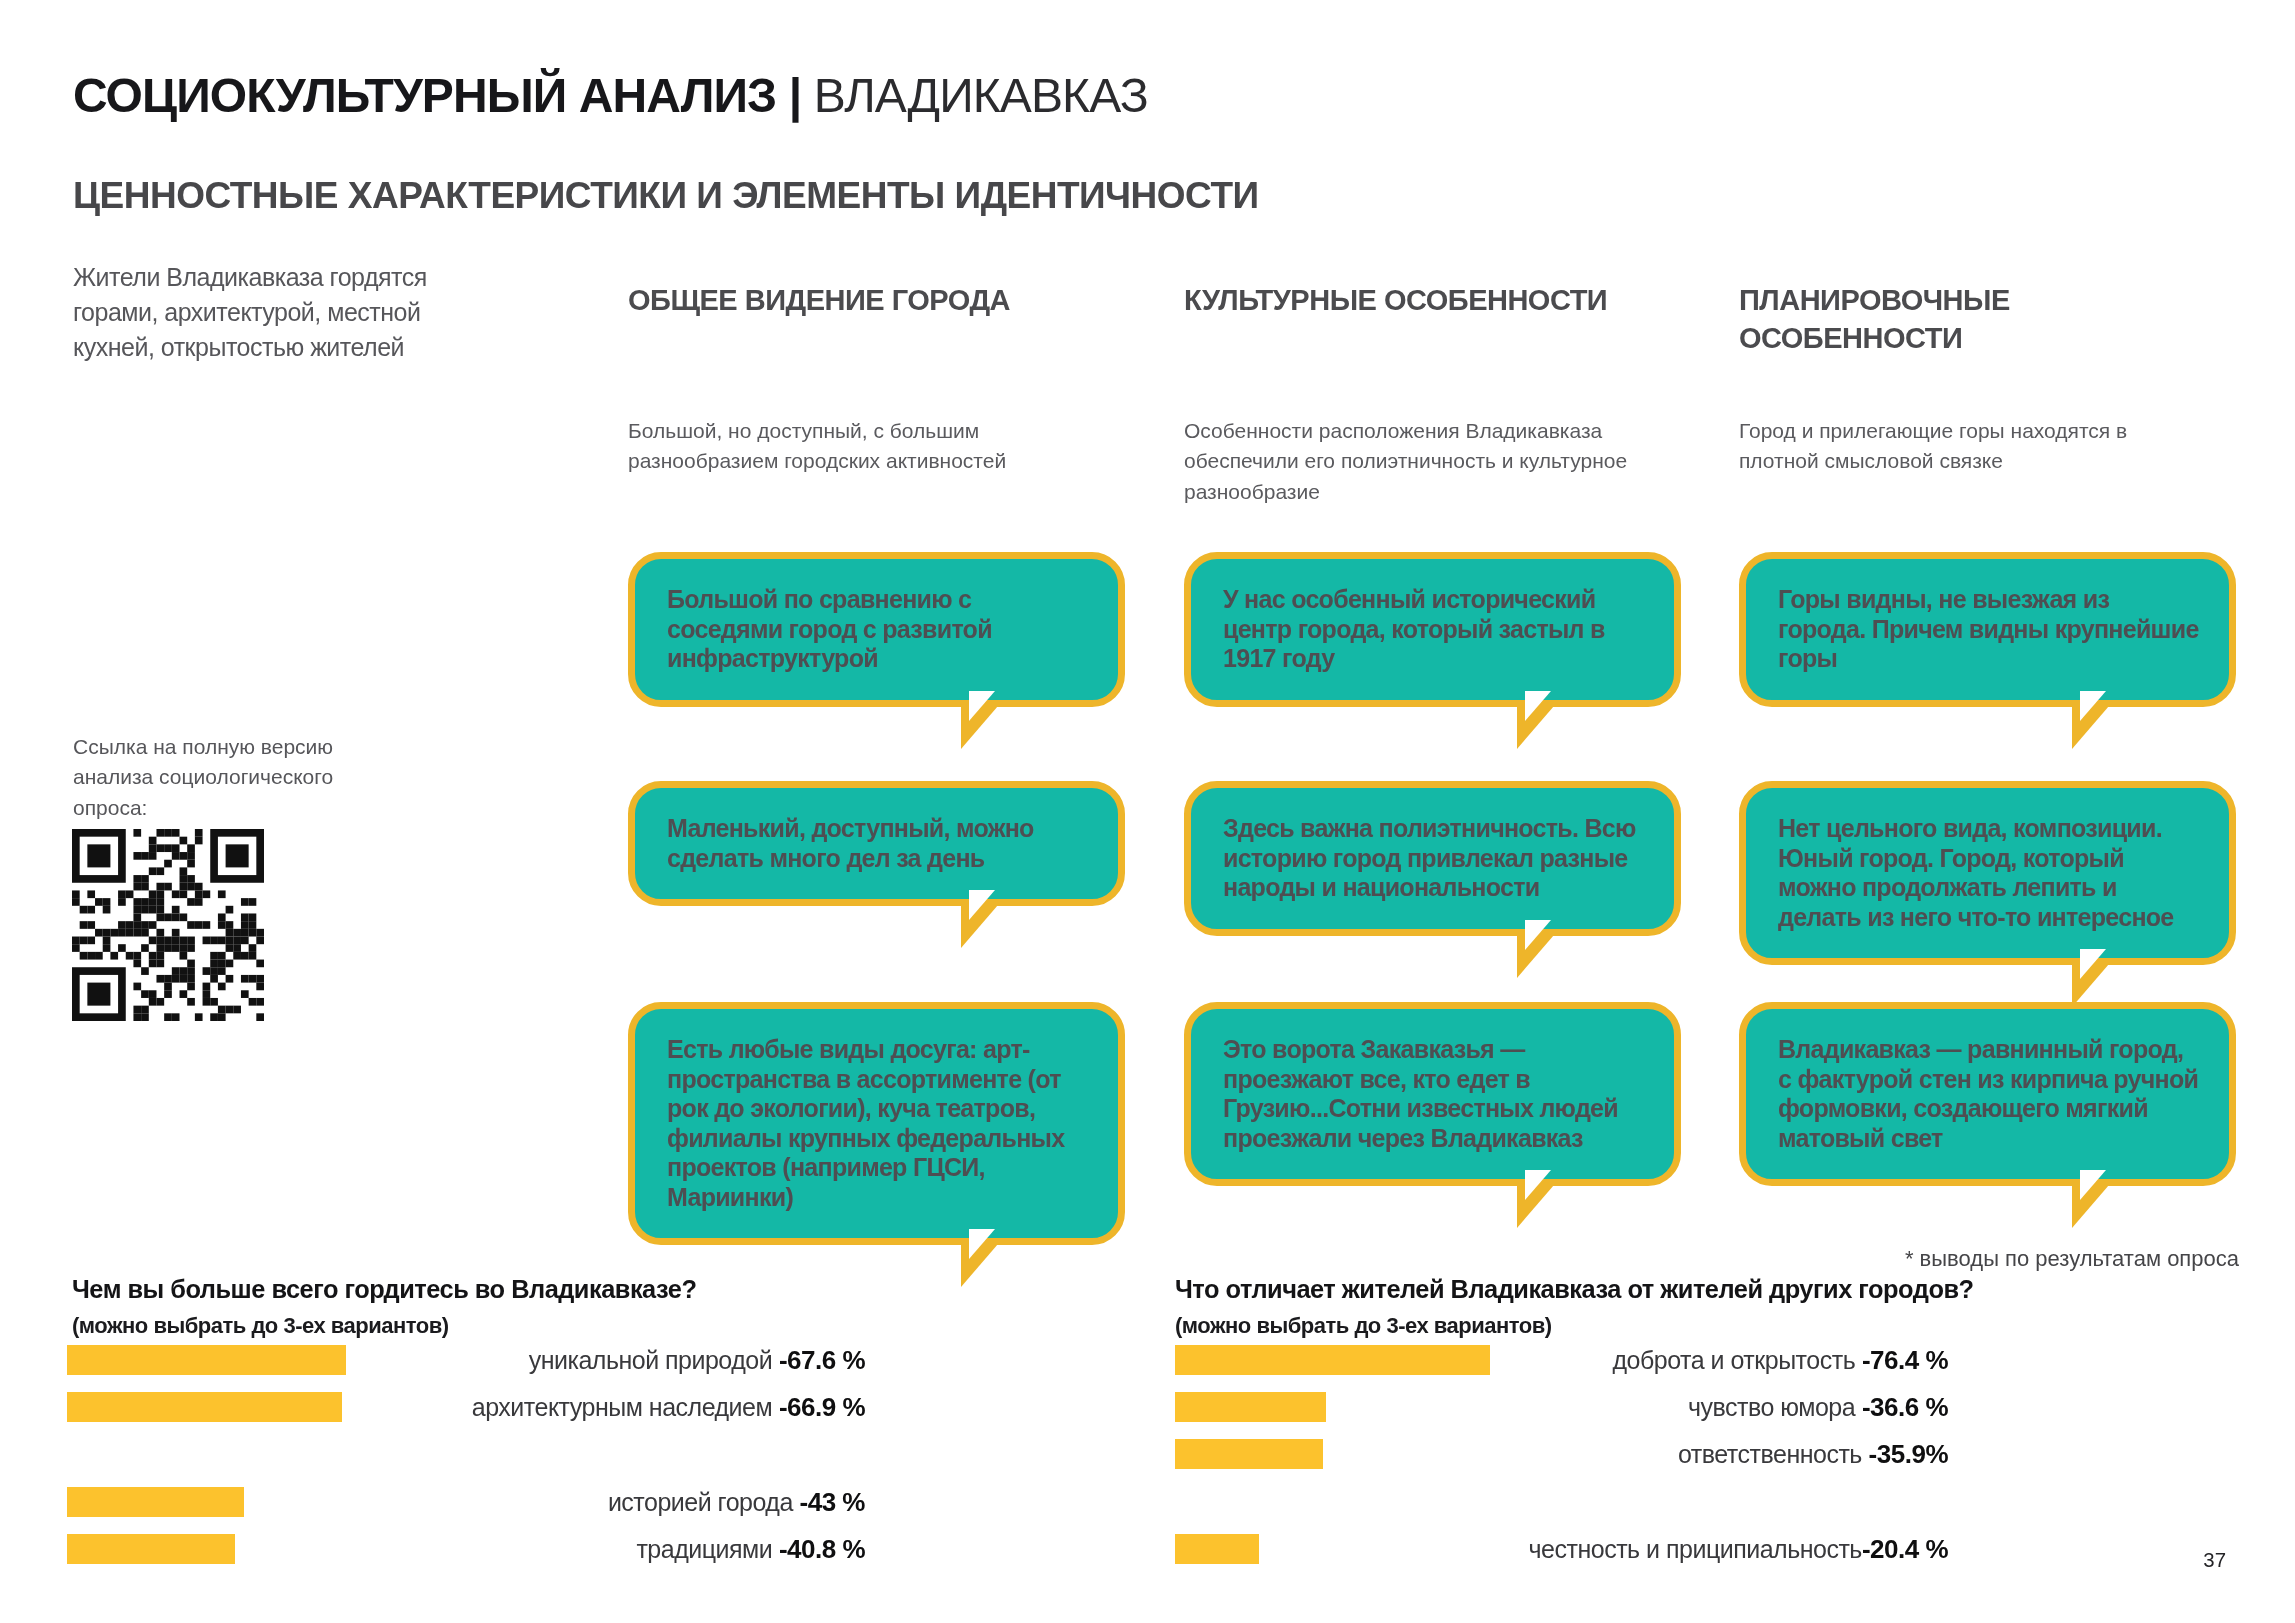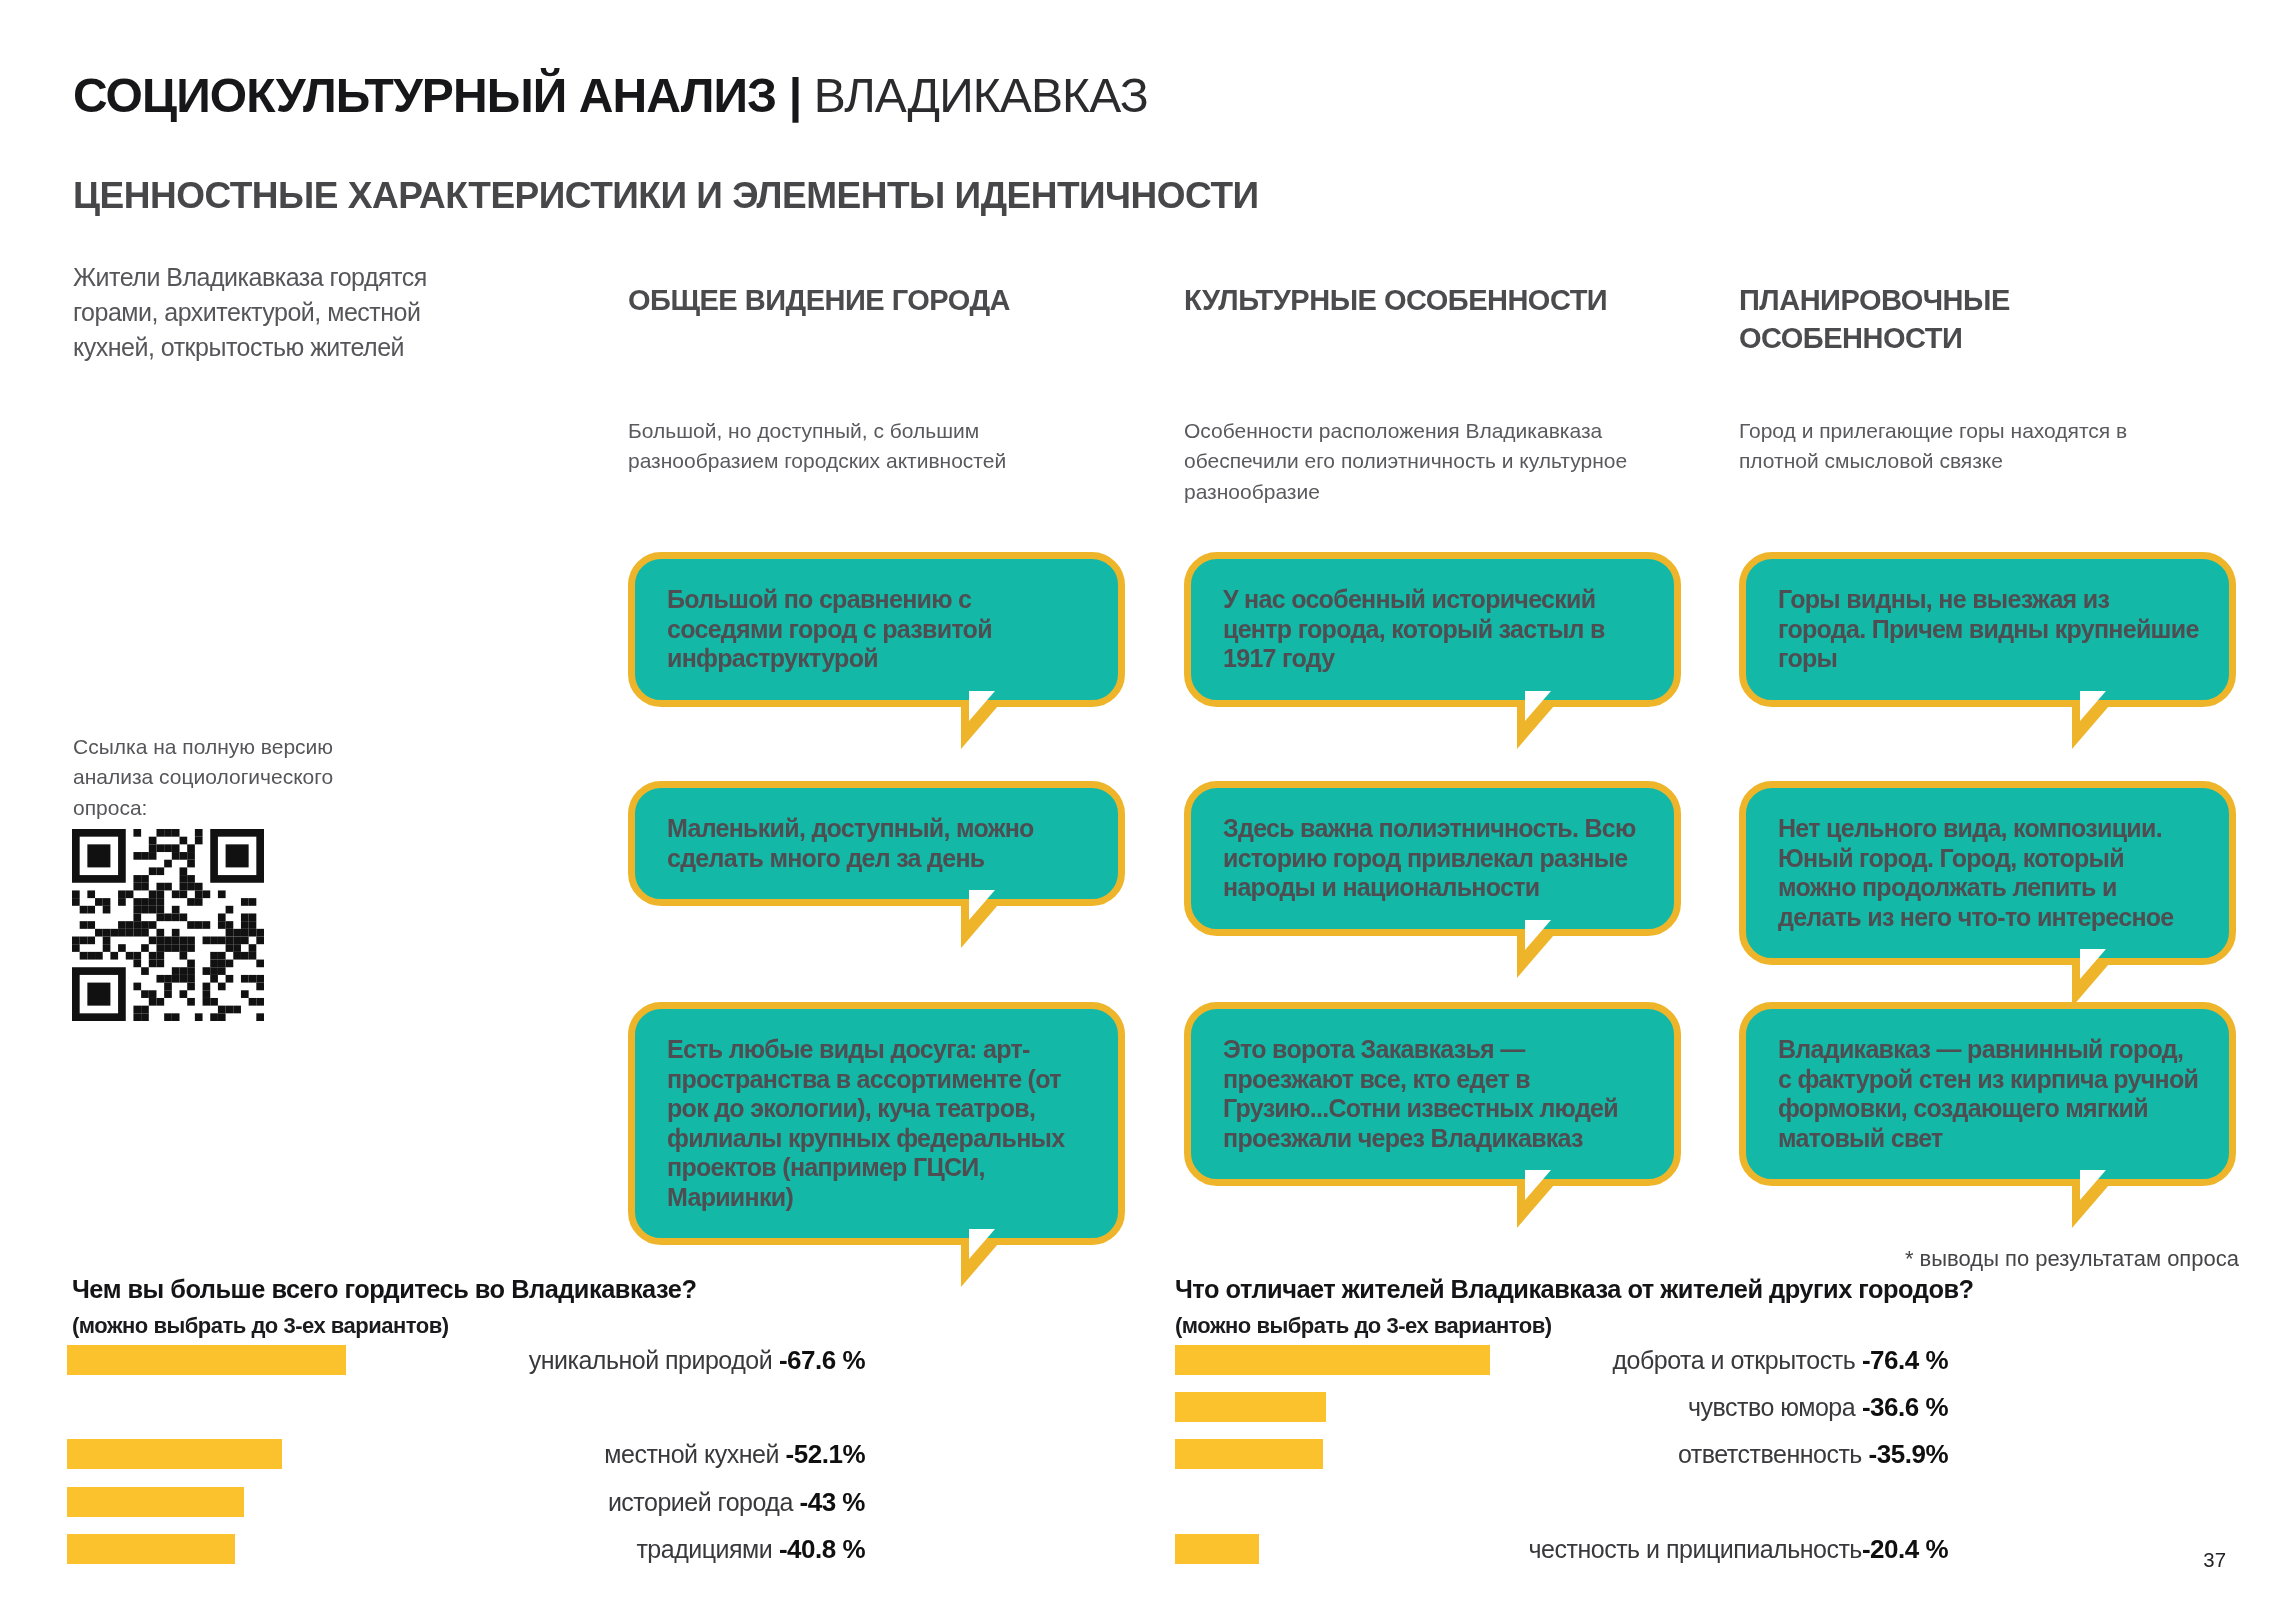--- a/index.html
+++ b/index.html
@@ -308,23 +308,23 @@
 
 <div class="footnote">* выводы по результатам опроса</div>
 
 <div class="chart-title ct-0">Чем вы больше всего гордитесь во Владикавказе?</div>
 <div class="chart-subtitle cs-0">(можно выбрать до 3-ех вариантов)</div>
 <div class="chart" id="chart0">
     <div class="bar-row" style="top: 0px;">
       <div class="bar" style="width: 279px; background: rgb(252, 194, 45);"></div>
       <div class="bar-label"><span>уникальной природой</span><b> -67.6 %</b></div>
     </div>
-    <div class="bar-row" style="top: 94px;">
-      <div class="bar" style="width: 215px; background: rgb(252, 194, 45);"></div>
-      <div class="bar-label"><span>местной кухней</span><b> -52.1%</b></div>
+    <div class="bar-row" style="top: 47px;">
+      <div class="bar" style="width: 275px; background: rgb(252, 194, 45);"></div>
+      <div class="bar-label"><span>архитектурным наследием</span><b> -66.9 %</b></div>
     </div>
     <div class="bar-row" style="top: 142px;">
       <div class="bar" style="width: 177px; background: rgb(252, 194, 45);"></div>
       <div class="bar-label"><span>историей города</span><b> -43 %</b></div>
     </div>
     <div class="bar-row" style="top: 189px;">
       <div class="bar" style="width: 168px; background: rgb(252, 194, 45);"></div>
       <div class="bar-label"><span>традициями</span><b> -40.8 %</b></div>
     </div>
   </div>

